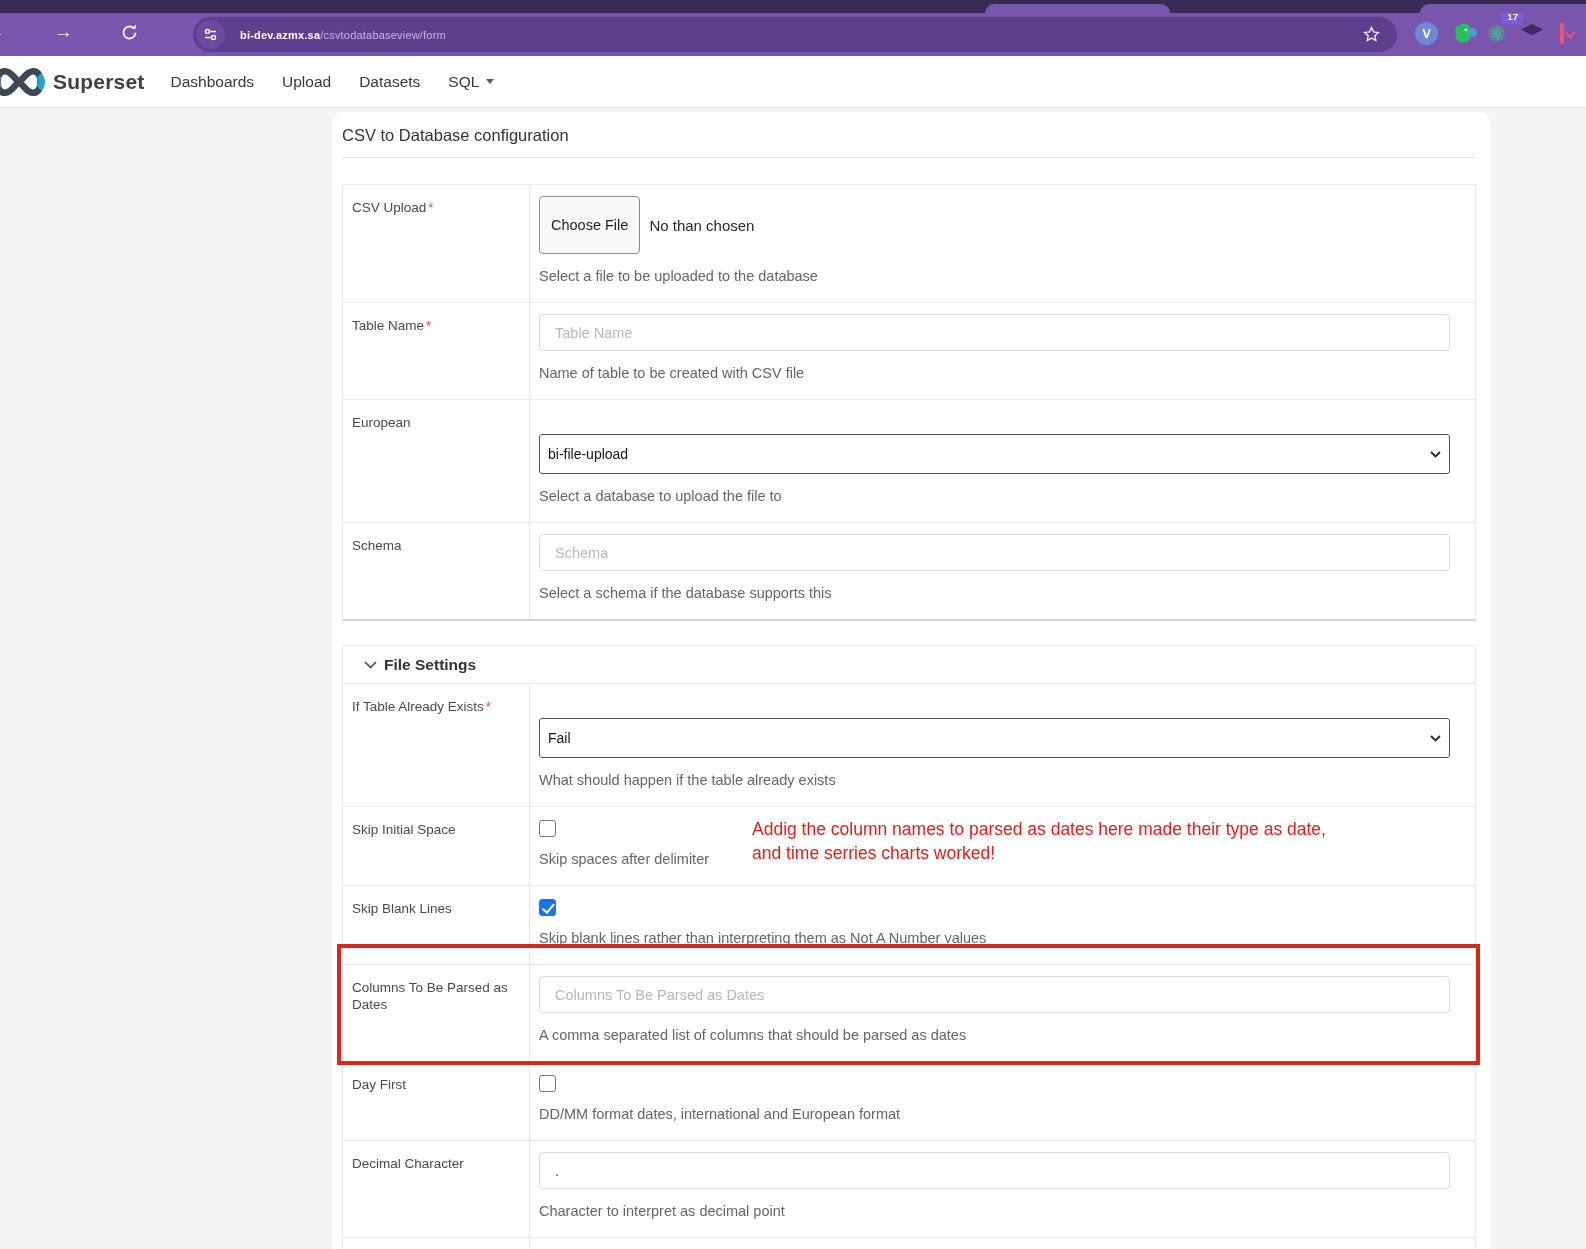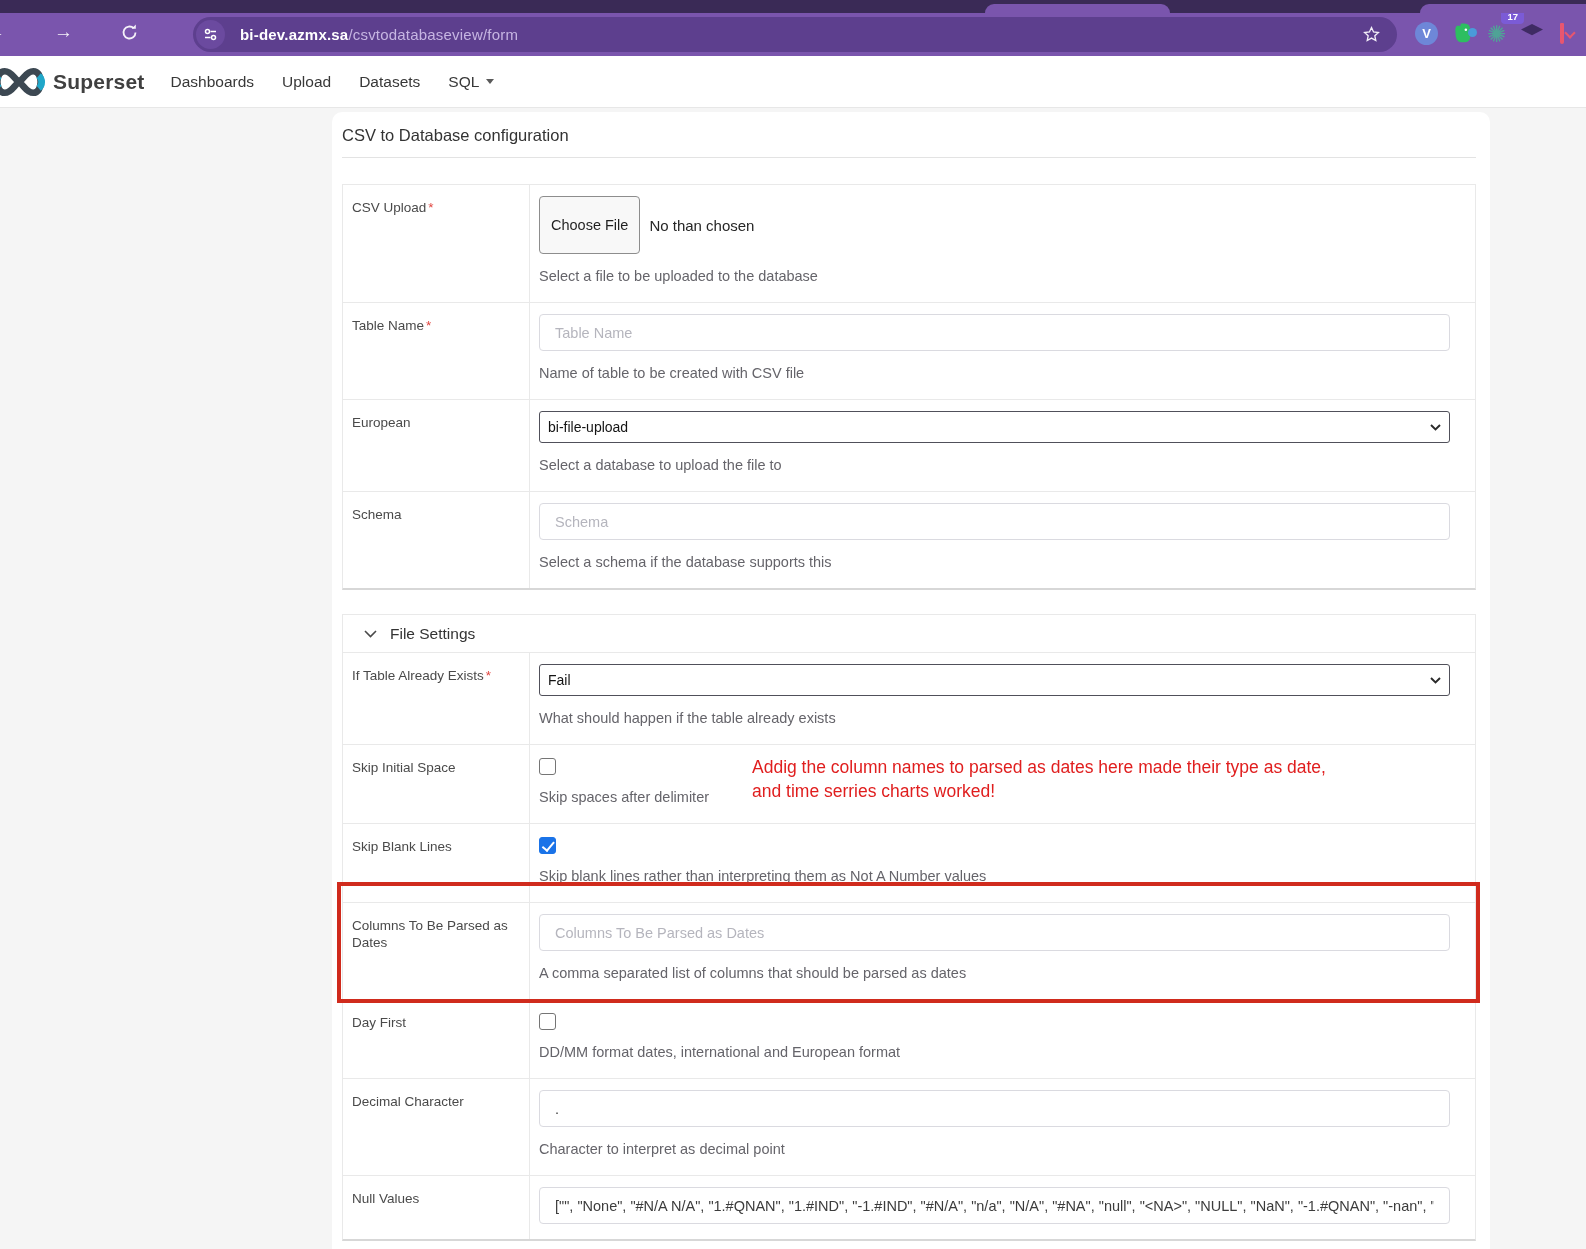--- a/index.html
+++ b/index.html
@@ -14,21 +14,21 @@
 
   .toolbar { height:43px; background:#7a55ad; position:relative; overflow:hidden; }
   .nav-arrow { position:absolute; top:8px; font-size:19px; color:rgba(255,255,255,.92); }
   .nav-arrow.back { left:-14px; }
   .nav-arrow.fwd  { left:54px; }
   .reload { position:absolute; left:120px; top:10px; }
   .url-pill { position:absolute; left:193px; top:4px; width:1204px; height:35px;
               background:#5d3f8e; border-radius:18px; display:flex; align-items:center; }
   .site-circle { width:29px; height:29px; border-radius:50%; background:#6b4a9f;
                  margin-left:3px; display:flex; align-items:center; justify-content:center; }
-  .url-text { margin-left:15px; font-size:15px; letter-spacing:.2px; white-space:nowrap; }
+  .url-text { margin-left:15px; font-size:11px; letter-spacing:.2px; white-space:nowrap; }
   .url-domain { color:#ffffff; font-weight:bold; }
   .url-path { color:#c6b5e2; }
   .pill-star { margin-left:auto; margin-right:16px; display:flex; }
   .ext { position:absolute; top:9px; }
   .ext-circle-v { width:23px; height:23px; border-radius:50%; background:#6e87d8; color:#fff;
                   font-weight:bold; font-size:13px; display:flex; align-items:center; justify-content:center; }
   .ext-evernote { width:23px; height:23px; position:relative; }
   .ext-evernote .dot { position:absolute; right:-3px; top:-3px; width:9px; height:9px;
                        border-radius:50%; background:#4a9bd9; }
   .ext-gpt { color:#4fa396; font-size:23px; line-height:23px; }
@@ -67,37 +67,37 @@
             font-size:13.5px; color:#4a4a4a; line-height:17px; }
   .req { color:#e0453f; margin-left:2px; }
   .ffield { padding:11px 12px 15px 9px; position:relative; }
   .fhelp { margin-top:12px; font-size:14.5px; color:#65646a; line-height:21px; max-width:1030px; }
 
   .text-input { width:911px; height:37px; border:1px solid #dadae0; border-radius:4px;
                 padding:0 15px; font-size:14.5px; color:#3c3c3c; background:#fff; outline:none;
                 font-family:"Liberation Sans","DejaVu Sans",sans-serif; }
   .text-input::placeholder { color:#b5b5bd; }
 
-  .select-box { width:911px; height:32px; border:1px solid #50505a; border-radius:3px;
+  .select-box { width:911px; height:40px; border:1px solid #50505a; border-radius:3px;
                 background:#fff; display:flex; align-items:center; justify-content:space-between;
-                padding:0 8px; font-size:14px; color:#141414; cursor:pointer; }
+                padding:0 8px; font-size:14px; color:#141414; cursor:pointer;margin-top:23px; }
 
   .file-row { display:flex; align-items:center; }
   .file-btn { border:1px solid #8d8d8d; background:#f8f8f8; border-radius:4px;
               padding:20px 11px; font-size:14.5px; color:#1f1f1f; cursor:pointer; }
   .file-status { font-size:15px; color:#262626; margin-left:9px; }
 
   .checkbox { width:17px; height:17px; border:1.6px solid #757575; border-radius:3px;
               background:#fff; position:relative; margin-top:2px; cursor:pointer; }
   .checkbox.checked { background:#1a73e8; border-color:#1a73e8; }
   .checkbox.checked::after { content:""; position:absolute; left:5px; top:1px; width:4.5px;
               height:9.5px; border:solid #fff; border-width:0 2.3px 2.3px 0; transform:rotate(40deg); }
 
-  .fs-header { display:flex; align-items:center; gap:13px; padding:10px 2px 9px 21px;
-               font-size:15.5px; color:#333; }
+  .fs-header { display:flex; align-items:center; gap:7px; padding:10px 2px 9px 21px;
+               font-size:15.5px; color:#333;font-weight:bold; }
 
   .annotation { position:absolute; left:222px; top:11px; color:#e01e1e; font-size:17.5px;
                 line-height:23.5px; font-weight:500; white-space:nowrap; z-index:2; }
 
   .hl-row { position:relative; }
   .redbox { position:absolute; left:-6px; right:-5px; top:-21px; bottom:-4px;
             border:4px solid #d02b1d; z-index:3; pointer-events:none; }
 
   .chev-svg { flex:none; }
 </style>

